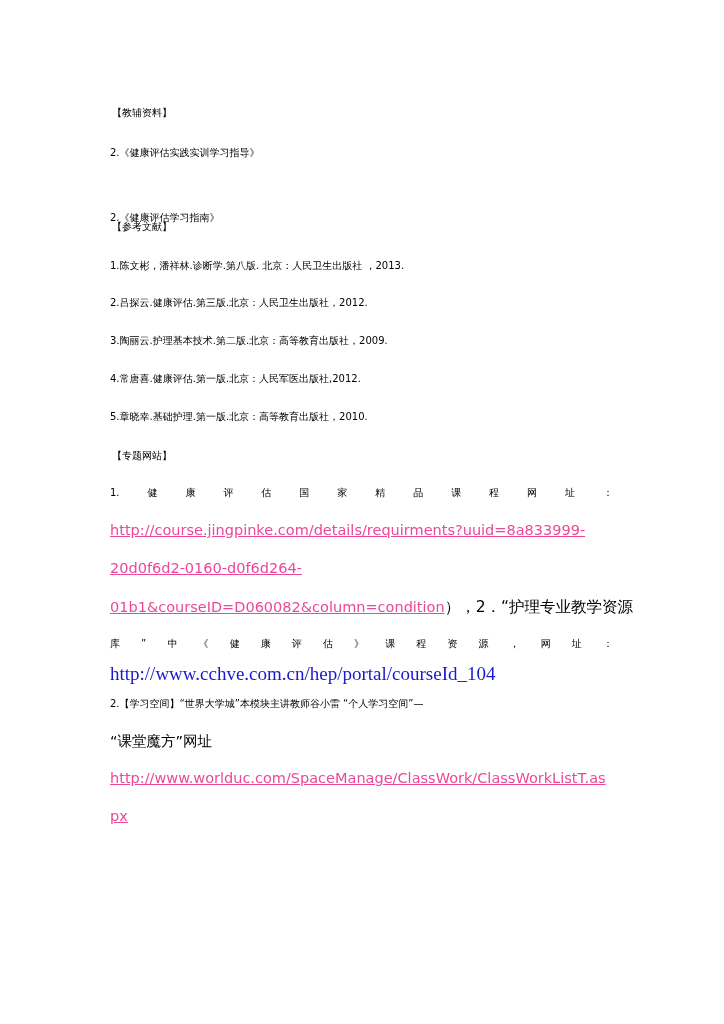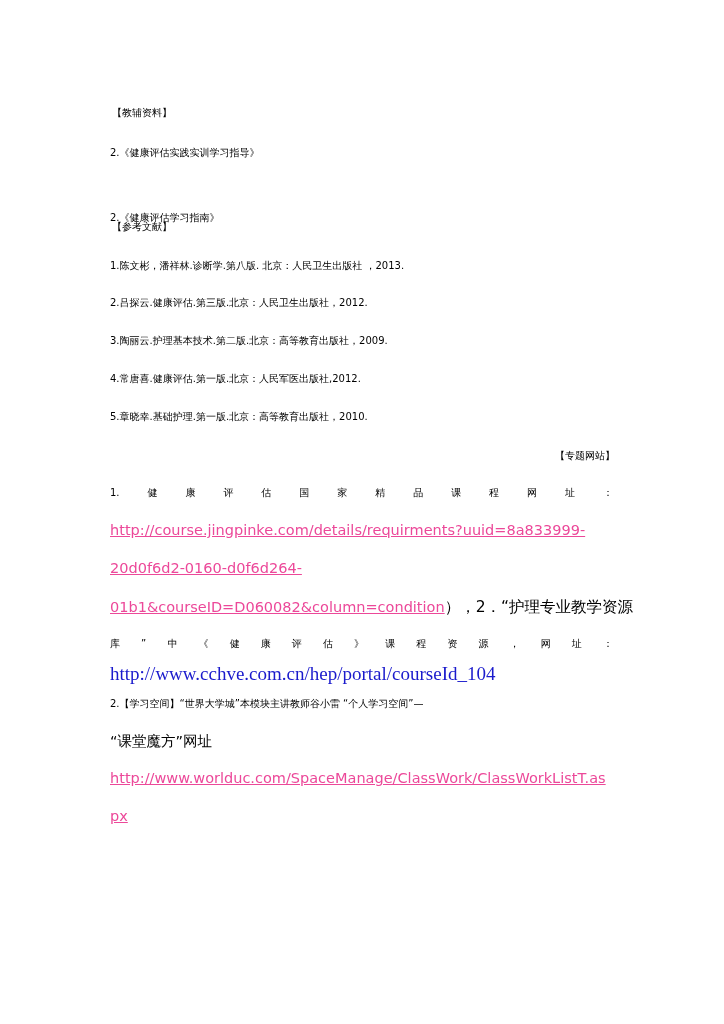--- a/index.html
+++ b/index.html
@@ -21,21 +21,21 @@
   <div class="line" style="top:143px;">2.《健康评估实践实训学习指导》</div>
   <div class="line" style="top:180px;margin-top:28px;">2.《健康评估学习指南》</div>
 
   <div class="line heading" style="top:217px;">【参考文献】</div>
   <div class="line" style="top:256px;">1.陈文彬，潘祥林.诊断学.第八版. 北京：人民卫生出版社 ，2013.</div>
   <div class="line" style="top:293px;">2.吕探云.健康评估.第三版.北京：人民卫生出版社，2012.</div>
   <div class="line" style="top:331px;">3.陶丽云.护理基本技术.第二版.北京：高等教育出版社，2009.</div>
   <div class="line" style="top:369px;">4.常唐喜.健康评估.第一版.北京：人民军医出版社,2012.</div>
   <div class="line" style="top:407px;">5.章晓幸.基础护理.第一版.北京：高等教育出版社，2010.</div>
 
-  <div class="line heading" style="top:446px;text-align:right;">【专题网站】</div>
+  <div class="line heading" style="top:446px;">【专题网站】</div>
 
   <div class="line justify" style="top:483px;">
     <span>1.</span>
     <span>健</span>
     <span>康</span>
     <span>评</span>
     <span>估</span>
     <span>国</span>
     <span>家</span>
     <span>精</span>

